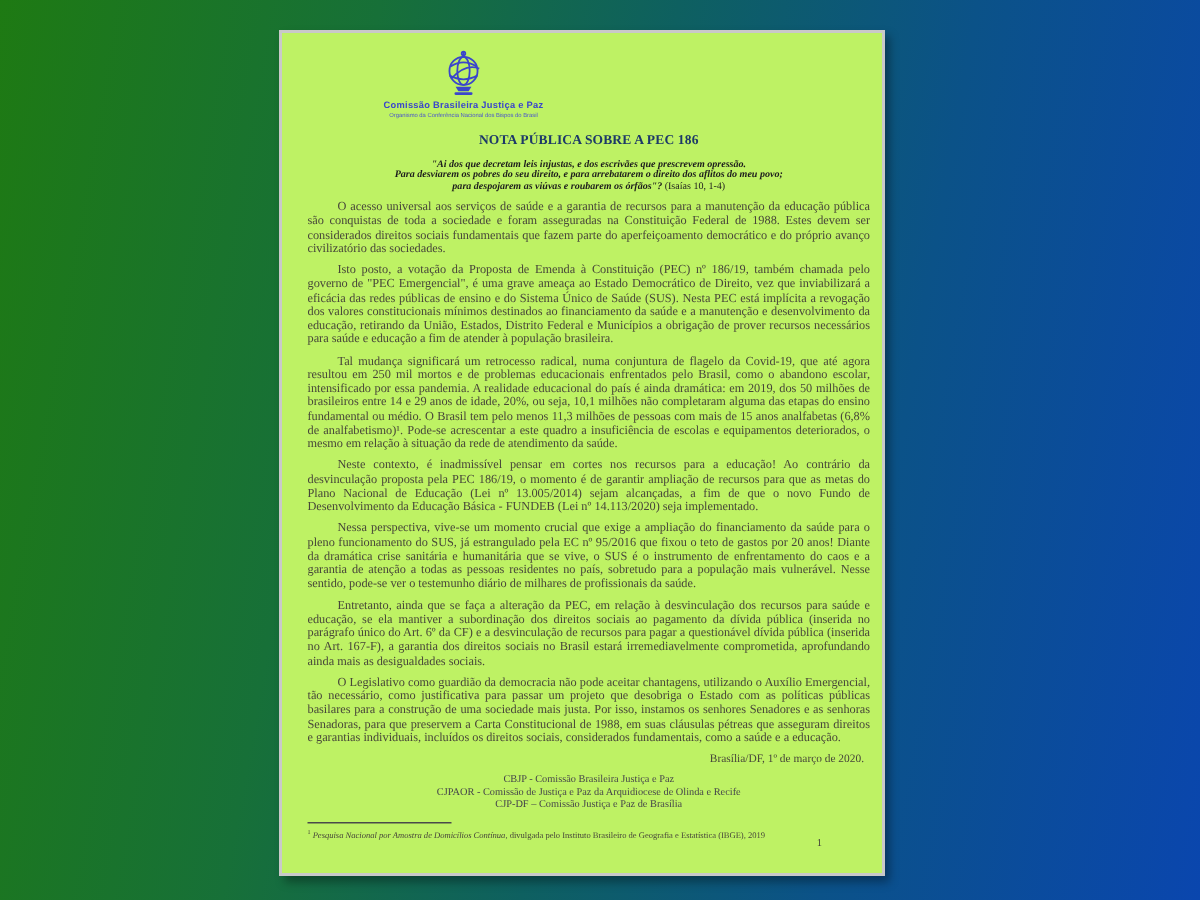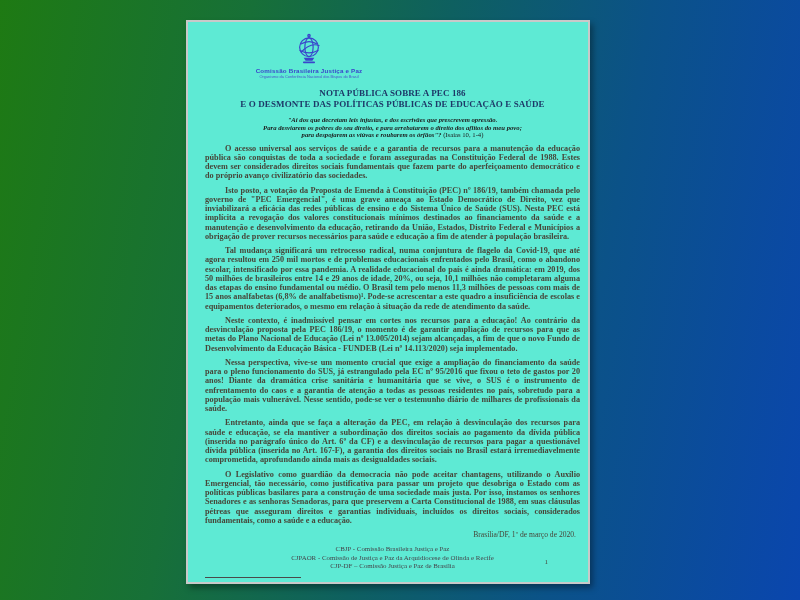--- a/index.html
+++ b/index.html
@@ -5,21 +5,21 @@
   * { margin: 0; padding: 0; box-sizing: border-box; }
   html, body { width: 800px; height: 600px; overflow: hidden; }
   body {
     background: linear-gradient(100deg, #1e7a13 0%, #177038 28%, #0e6060 50%, #0b5288 72%, #0a46ae 100%);
     font-family: "Liberation Serif", "DejaVu Serif", serif;
   }
   .page {
     position: absolute;
     left: 186px; top: 20px;
     width: 404px; height: 564px;
-    background: #5eead4;
+    background: #bef264;
     border: 2px solid #c9c9c9;
     box-shadow: 3px 4px 6px rgba(0,0,0,0.35);
   }
   .content {
     position: relative;
     width: 100%; height: 100%;
     padding: 11px 8px 0 17px;
     overflow: hidden;
   }
   .logo-block {
@@ -56,21 +56,21 @@
     color: #1c1c1c;
     font-weight: bold;
     font-style: italic;
     font-size: 6.7px;
     line-height: 7.5px;
   }
   .epigraph .citation {
     font-weight: normal;
     font-style: normal;
   }
-  .body-text { margin-top: 2px; font-weight: bold; }
+  .body-text { margin-top: 2px; }
   .body-text p {
     margin-top: 5px;
     text-indent: 20px;
     text-align: justify;
     color: #474639;
     font-size: 8.2px;
     line-height: 9.25px;
   }
   .date-line {
     margin-top: 5px;
@@ -131,21 +131,20 @@
           <path d="M13 33 L27 33 L24.5 37 L15.5 37 Z"></path>
           <rect x="12" y="38" width="16" height="2.4" rx="1"></rect>
         </g>
       </svg>
       <div class="org-name">Comissão Brasileira Justiça e Paz</div>
       <div class="org-subtitle">Organismo da Conferência Nacional dos Bispos do Brasil</div>
     </div>
 
     <div class="doc-title">
       <div>NOTA PÚBLICA SOBRE A PEC 186</div>
-      <div>E O DESMONTE DAS POLÍTICAS PÚBLICAS DE EDUCAÇÃO E SAÚDE</div>
     </div>
 
     <div class="epigraph">
       <div>"Ai dos que decretam leis injustas, e dos escrivães que prescrevem opressão.</div>
       <div>Para desviarem os pobres do seu direito, e para arrebatarem o direito dos aflitos do meu povo;</div>
       <div><span>para despojarem as viúvas e roubarem os órfãos"?</span><span class="citation"> (Isaías 10, 1-4)</span></div>
     </div>
 
     <div class="body-text">
       <p>O acesso universal aos serviços de saúde e a garantia de recursos para a manutenção da educação pública são conquistas de toda a sociedade e foram asseguradas na Constituição Federal de 1988. Estes devem ser considerados direitos sociais fundamentais que fazem parte do aperfeiçoamento democrático e do próprio avanço civilizatório das sociedades.</p>

